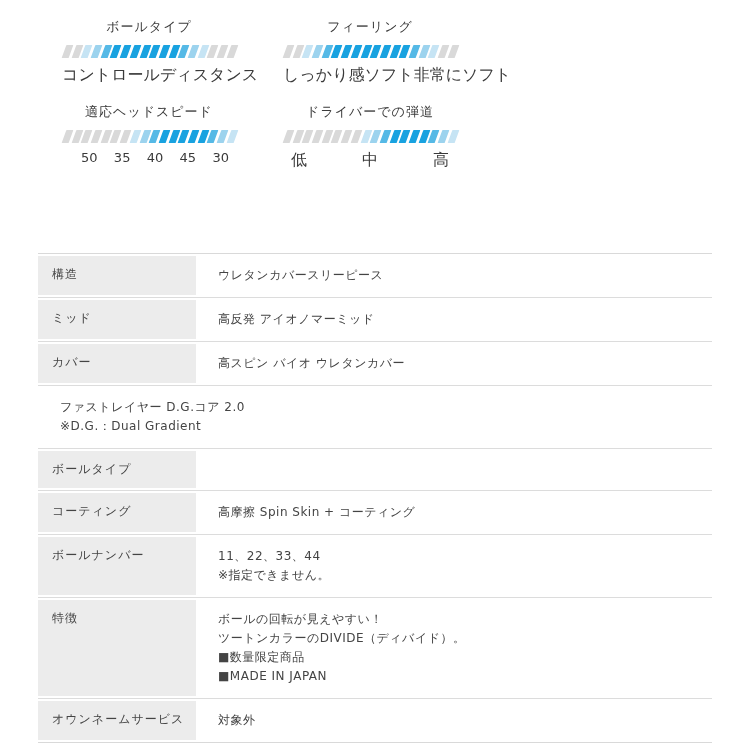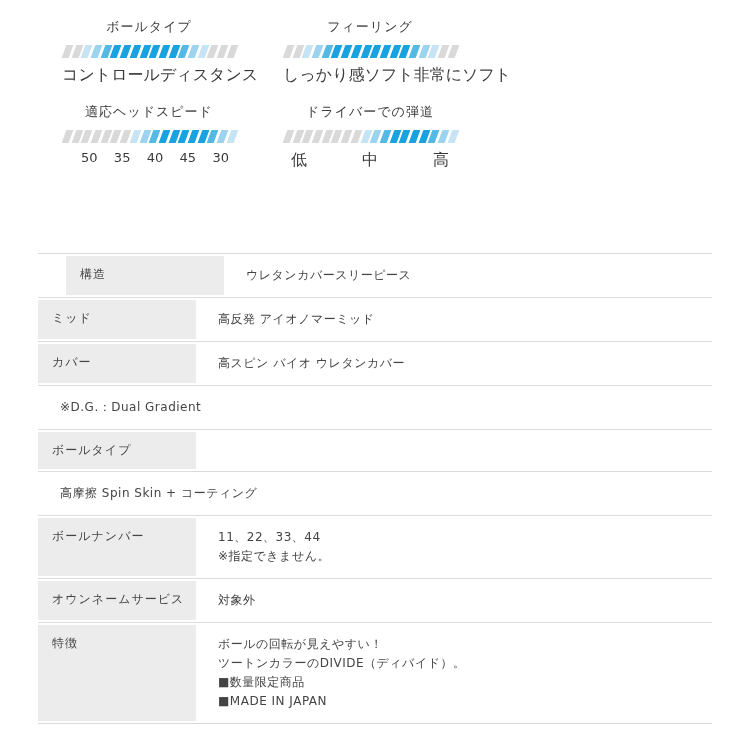--- a/index.html
+++ b/index.html
@@ -64,21 +64,21 @@
   .spec-table {
     margin: 82px 0 0 38px;
     width: 674px;
     border-top: 1px solid #d9d9d9;
     border-bottom: 1px solid #d9d9d9;
   }
   .spec-row {
     display: flex;
     border-top: 1px solid #dcdcdc;
   }
-  .spec-row:first-child { border-top: none; margin-left: 28px; }
+  .spec-row:first-child { border-top: none; }
   .spec-label-cell {
     width: 158px;
     box-sizing: border-box;
     background: #ececec;
     margin: 2px 0;
     padding: 10px 10px 10px 14px;
     font-size: 12px;
     color: #444444;
     letter-spacing: 1px;
   }
@@ -232,53 +232,55 @@
 
   <div class="spec-row">
     <div class="spec-label-cell">カバー</div>
     <div class="spec-value-cell">
           <div class="spec-value-line">高スピン バイオ ウレタンカバー</div>
         </div>
   </div>
 
   <div class="spec-row">
     <div class="spec-value-cell">
+          <div class="spec-value-line">ファストレイヤー D.G.コア 2.0</div>
           <div class="spec-value-line">※D.G.：Dual Gradient</div>
         </div>
   </div>
 
   <div class="spec-row">
     <div class="spec-label-cell">ボールタイプ</div>
   </div>
 
   <div class="spec-row">
+    <div class="spec-label-cell">コーティング</div>
     <div class="spec-value-cell">
           <div class="spec-value-line">高摩擦 Spin Skin + コーティング</div>
         </div>
   </div>
 
   <div class="spec-row">
     <div class="spec-label-cell">ボールナンバー</div>
     <div class="spec-value-cell">
           <div class="spec-value-line">11、22、33、44</div>
           <div class="spec-value-line">※指定できません。</div>
-        </div>
-  </div>
-
-  <div class="spec-row">
-    <div class="spec-label-cell">オウンネームサービス</div>
-    <div class="spec-value-cell">
-          <div class="spec-value-line">対象外</div>
         </div>
   </div>
 
   <div class="spec-row">
     <div class="spec-label-cell">特徴</div>
     <div class="spec-value-cell">
           <div class="spec-value-line">ボールの回転が見えやすい！</div>
           <div class="spec-value-line">ツートンカラーのDIVIDE（ディバイド）。</div>
           <div class="spec-value-line">■数量限定商品</div>
           <div class="spec-value-line">■MADE IN JAPAN</div>
         </div>
   </div>
+
+  <div class="spec-row">
+    <div class="spec-label-cell">オウンネームサービス</div>
+    <div class="spec-value-cell">
+          <div class="spec-value-line">対象外</div>
+        </div>
+  </div>
 </div>
 
 </div>
 
 </body></html>

